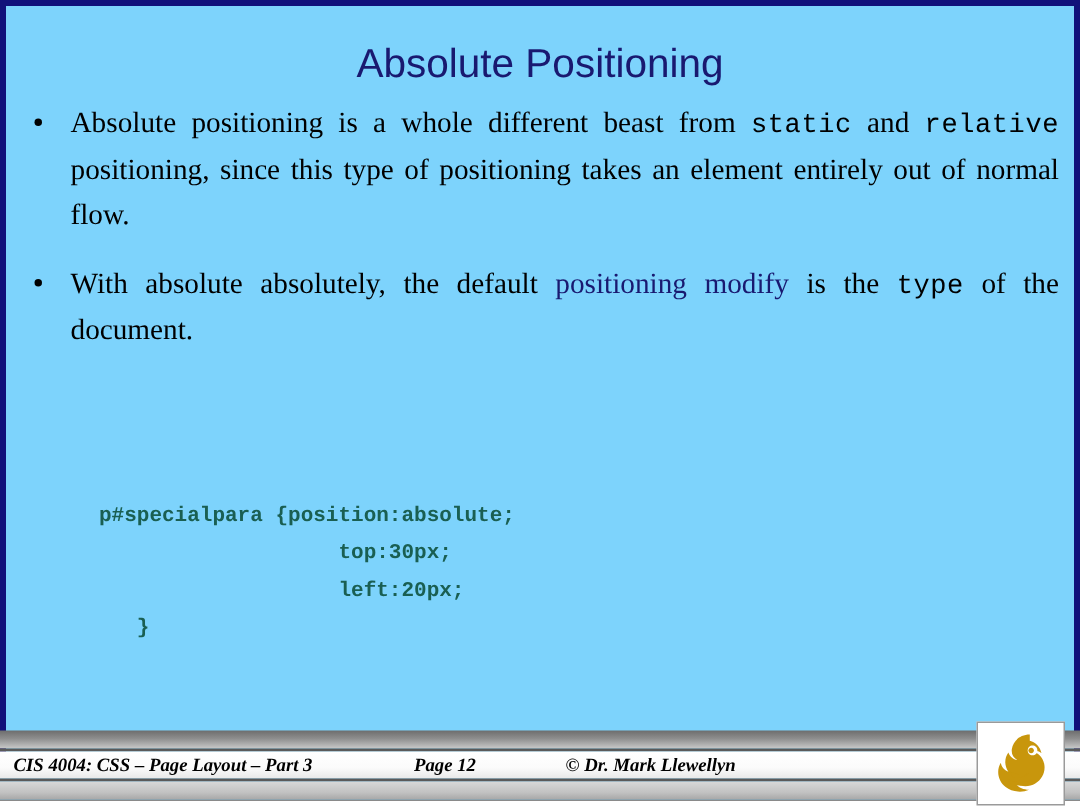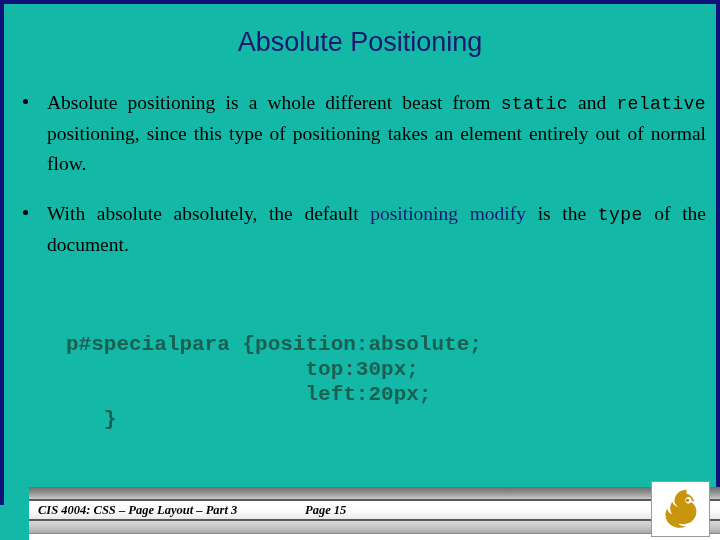--- a/index.html
+++ b/index.html
@@ -9,21 +9,21 @@
     background: #ffffff;
   }
   body {
     font-family: "Liberation Serif", "DejaVu Serif", serif;
   }
 
   .slide {
     position: relative;
     width: 720px;
     height: 540px;
-    background: #14b8a6;
+    background: #7dd3fc;
     box-sizing: border-box;
     overflow: hidden;
   }
 
   
   .frame-top {
     position: absolute;
     left: 0; top: 0;
     width: 720px; height: 4px;
     background: #11117a;
@@ -62,21 +62,20 @@
 
   .bullet {
     position: relative;
     padding-left: 33px;
     margin-bottom: 14px;
     font-size: 19.5px;
     line-height: 30px;
     color: #000000;
     text-align: justify;
     text-justify: inter-word;
-    margin-top: 20px;
   }
   .bullet .dot {
     position: absolute;
     left: 9px;
     top: 11px;
     width: 5px;
     height: 5px;
     border-radius: 50%;
     background: #000000;
   }
@@ -93,34 +92,33 @@
     color: #191970;
   }
 
   
   .code-block {
     position: absolute;
     left: 66px;
     top: 332px;
     font-family: "Liberation Mono", "DejaVu Sans Mono", monospace;
     font-weight: bold;
-    font-size: 21px;
+    font-size: 14px;
     line-height: 25px;
     color: #1a5f52;
     white-space: pre;
   }
 
   
   .footer-band {
     position: absolute;
     left: 0;
     top: 487px;
     width: 620px;
     height: 53px;
-    margin-left: 29px;
   }
   .band-dark {
     position: absolute;
     left: 0; top: 0;
     width: 720px; height: 12px;
     background: linear-gradient(to bottom, #6d6d6d 0%, #8e8e8e 45%, #c9c9c9 100%);
   }
   .band-line-a {
     position: absolute;
     left: 0; top: 12px;
@@ -220,21 +218,22 @@
   <div class="footer-band">
     <div class="band-dark"></div>
     <div class="band-line-a"></div>
     <div class="band-white"></div>
     <div class="band-line-b"></div>
     <div class="band-low"></div>
     <div class="band-line-c"></div>
     <div class="band-bottom"></div>
 
     <div class="footer-text ft-course">CIS 4004: CSS – Page Layout – Part 3</div>
-    <div class="footer-text ft-page">Page 15</div>
+    <div class="footer-text ft-page">Page 12</div>
+    <div class="footer-text ft-author">© Dr. Mark Llewellyn</div>
   </div>
 
   <div class="logo-box">
     <svg width="46" height="46" viewBox="0 0 100 100">
       <g fill="#C8960C">
         <path d="M62 8 C48 8 38 17 36 29 C35 36 38 42 44 45
                  C38 44 33 40 31 34 C25 42 25 54 31 62
                  C25 60 21 55 20 49 C13 60 16 76 27 84
                  C36 91 50 93 61 88 C53 88 46 85 42 80
                  C51 84 62 84 70 79 C80 73 85 62 83 51

